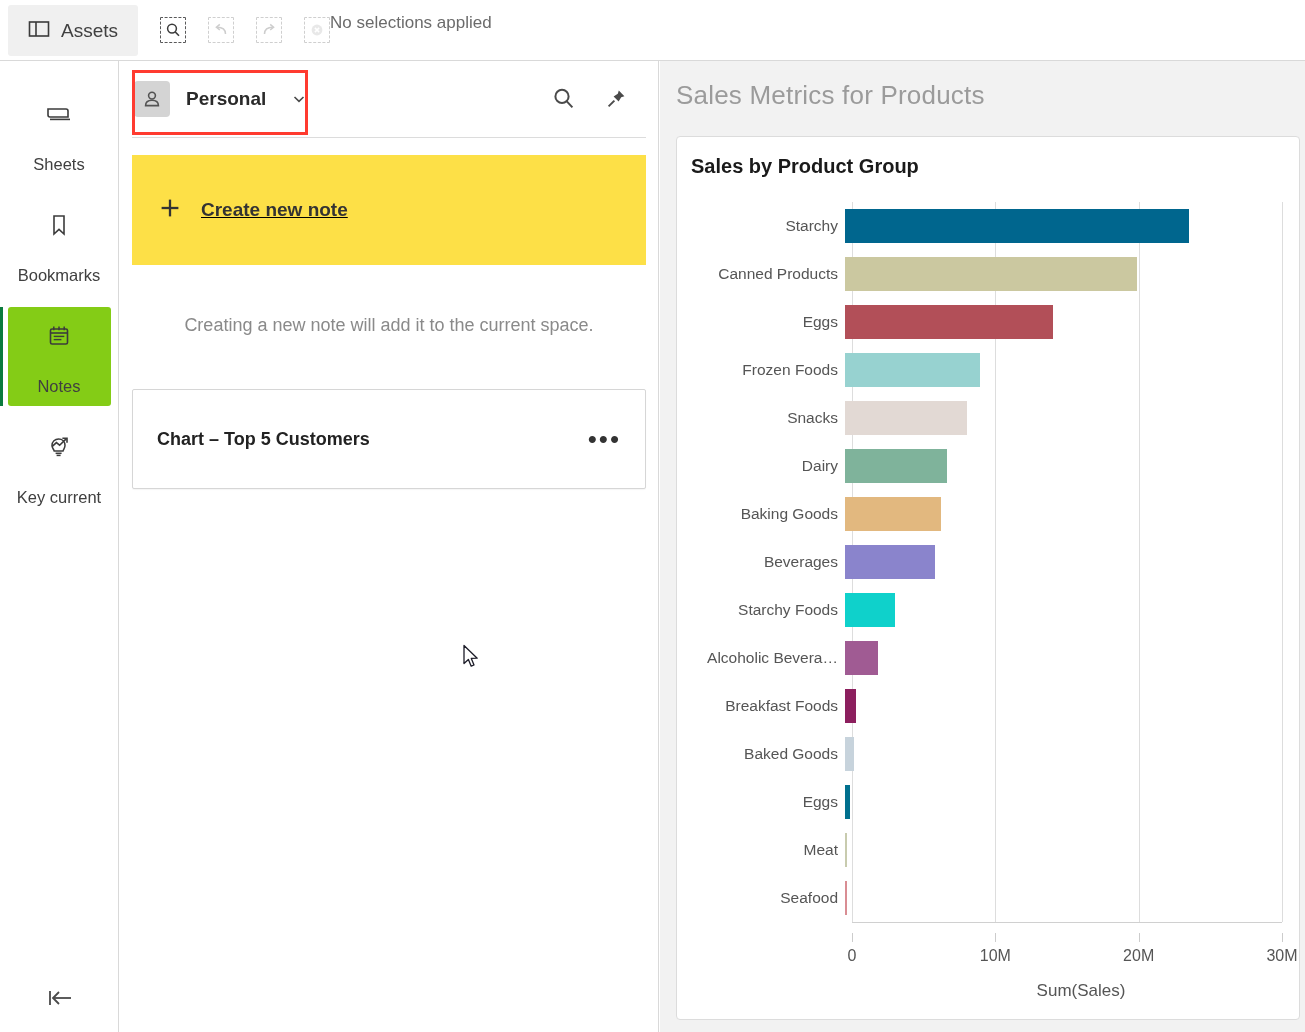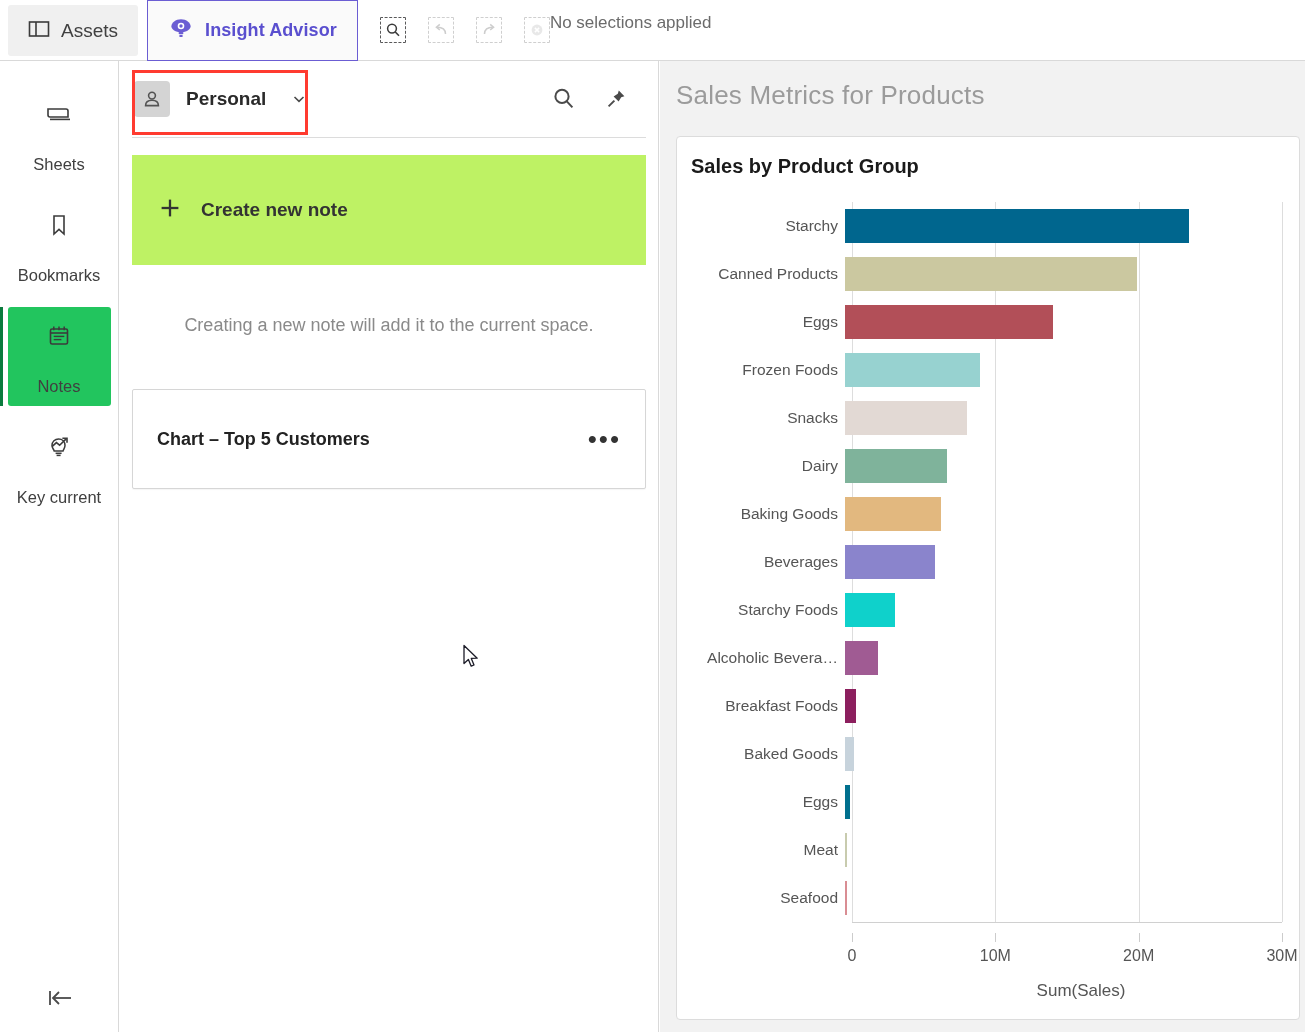--- a/index.html
+++ b/index.html
@@ -69,21 +69,21 @@
   .rail-item {
     position: relative;
     width: 103px; margin: 0 auto;
     padding: 14px 0 10px 0;
     display: flex; flex-direction: column; align-items: center; gap: 22px;
     cursor: pointer;
     border-radius: 3px;
   }
   .rail-item + .rail-item { margin-top: 12px; }
   .rail-item .rail-label { font-size: 16.5px; color: #404040; }
-  .rail-item.active { background: #22c55e; }
+  .rail-item.active { background: #84cc16; }
   .rail-item.active::before {
     content: ""; position: absolute; left: -9px; top: 0; bottom: 0;
     width: 4px; background: #0b7b3e;
   }
   .rail-spacer { height: 24px; }
   .rail-collapse {
     position: absolute; left: 0; bottom: 18px; width: 119px;
     display: flex; justify-content: center; cursor: pointer;
   }
 
@@ -113,23 +113,23 @@
   }
   .hdr-actions {
     margin-left: auto; display: flex; align-items: center; gap: 26px; padding-right: 18px;
   }
   .hdr-icon { cursor: pointer; display: flex; }
 
   .notes-divider { height: 1px; background: #dcdcdc; margin: 0 12px; }
 
   .create-note {
     margin: 17px 12px 0 12px; height: 110px;
-    background: #bef264;
+    background: #fde047;
     display: flex; align-items: center; gap: 19px;
-    padding-left: 26px; cursor: pointer;
+    padding-left: 26px; cursor: pointer; text-decoration: underline;
   }
   .create-note-label { font-size: 19px; color: #333333; font-weight: bold; }
 
   .notes-hint {
     margin-top: 50px; text-align: center;
     font-size: 18px; color: #8a8a8a;
   }
 
   .note-card {
     margin: 53px 12px 0 12px; height: 100px;
@@ -216,32 +216,20 @@
     <div class="tab tab-assets">
       <span class="tab-icon">
         <svg width="22" height="22" viewBox="0 0 22 22">
           <rect x="1.5" y="4" width="19" height="14" fill="none" stroke="#3b3b3b" stroke-width="1.6"></rect>
           <line x1="8" y1="4" x2="8" y2="18" stroke="#3b3b3b" stroke-width="1.6"></line>
         </svg>
       </span>
       <span class="tab-label">Assets</span>
     </div>
 
-    <div class="tab tab-insight">
-      <span class="tab-icon">
-        <svg width="26" height="26" viewBox="0 0 26 26">
-          <path d="M13 3.2 C7.6 3.2 3.4 6.6 3.4 10.4 C3.4 13.2 7.6 16.2 13 16.2 C18.4 16.2 22.6 13.2 22.6 10.4 C22.6 6.6 18.4 3.2 13 3.2 Z" fill="#6b5dd3"></path>
-          <ellipse cx="13" cy="10" rx="3.3" ry="3.3" fill="#ffffff"></ellipse>
-          <circle cx="13" cy="10" r="1.7" fill="#6b5dd3"></circle>
-          <rect x="10.6" y="16.0" width="4.8" height="2.3" rx="1" fill="#6b5dd3"></rect>
-          <rect x="11.2" y="19.1" width="3.6" height="2.0" rx="1" fill="#6b5dd3"></rect>
-        </svg>
-      </span>
-      <span class="tab-label">Insight Advisor</span>
-    </div>
 
     <div class="tool-icons">
 
       <div class="tool-btn">
         <span class="dashbox"></span>
         <svg width="18" height="18" viewBox="0 0 18 18">
           <circle cx="8" cy="7.6" r="4.4" fill="none" stroke="#3b3b3b" stroke-width="1.5"></circle>
           <line x1="11.3" y1="11" x2="15" y2="14.8" stroke="#3b3b3b" stroke-width="1.6"></line>
         </svg>
       </div>

